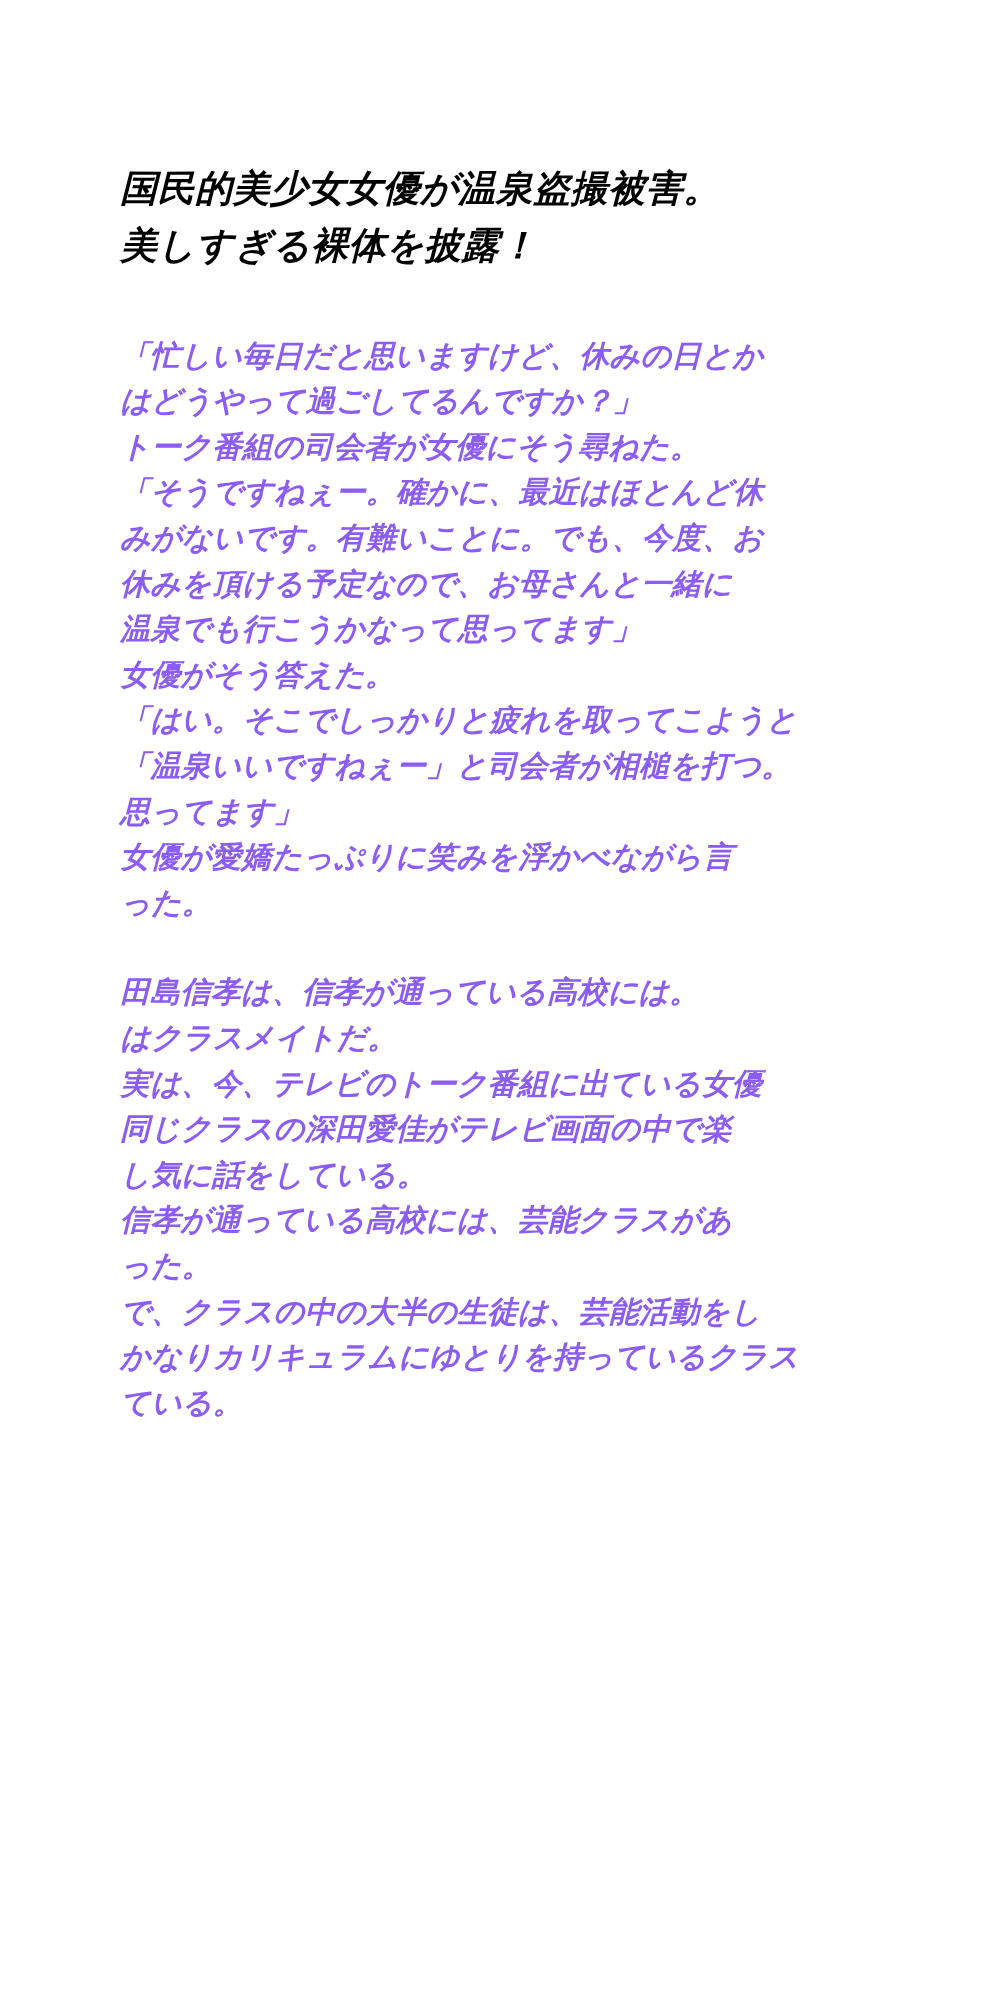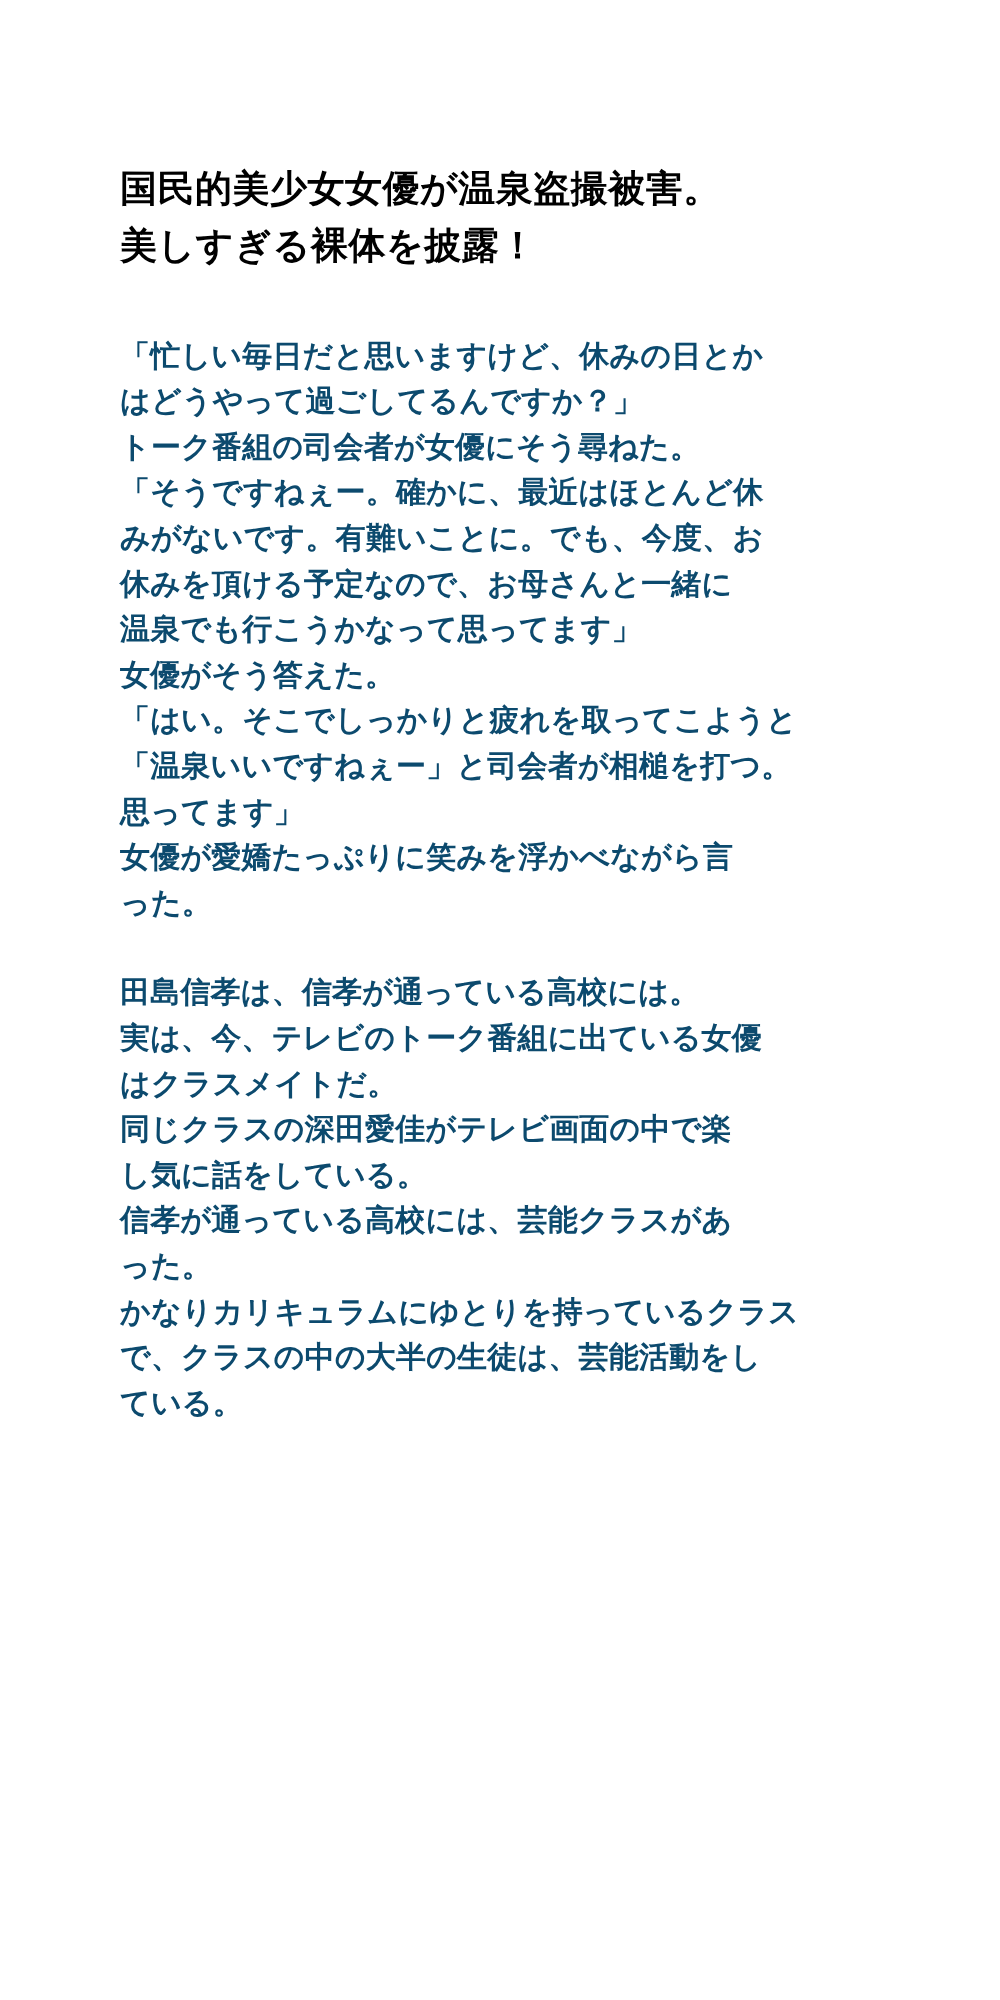--- a/index.html
+++ b/index.html
@@ -14,38 +14,39 @@
     color: #000000;
     position: relative;
     overflow: hidden;
   }
   .page {
     box-sizing: border-box;
     width: 992px;
     height: 2000px;
     padding: 160px 120px 0 120px;
     background: #ffffff;
+    font-style: italic;
   }
   .title {
     font-size: 37px;
     font-weight: bold;
     line-height: 1.55;
     letter-spacing: 0.5px;
     margin: 0 0 58px 0;
     color: #000000;
   }
   .title .line {
     display: block;
   }
   .body-block {
     font-size: 30px;
     font-weight: bold;
     line-height: 1.52;
     letter-spacing: 0.2px;
-    color: #0c4a6e;
+    color: #8b5cf6;
   }
   .para {
     margin: 0;
   }
   .block-gap {
     height: 44px;
   }
   .redact {
     display: inline-block;
     width: 22px;
@@ -80,25 +81,25 @@
       <p class="para">「温泉いいですねぇー」と司会者が相槌を打つ。</p>
       <p class="para">思ってます」</p>
       <p class="para">女優が愛嬌たっぷりに笑みを浮かべながら言</p>
       <p class="para">った。</p>
     </div>
 
     <div class="block-gap"></div>
 
     <div>
       <p class="para">田島信孝は、信孝が通っている高校には。</p>
+      <p class="para">はクラスメイトだ。</p>
       <p class="para">実は、今、テレビのトーク番組に出ている女優</p>
-      <p class="para">はクラスメイトだ。</p>
       <p class="para">同じクラスの深田愛佳がテレビ画面の中で楽</p>
       <p class="para">し気に話をしている。</p>
       <p class="para">信孝が通っている高校には、芸能クラスがあ</p>
       <p class="para">った。</p>
+      <p class="para">で、クラスの中の大半の生徒は、芸能活動をし</p>
       <p class="para">かなりカリキュラムにゆとりを持っているクラス</p>
-      <p class="para">で、クラスの中の大半の生徒は、芸能活動をし</p>
       <p class="para">ている。</p>
     </div>
 
   </div>
 </div>
 
 </body></html>

